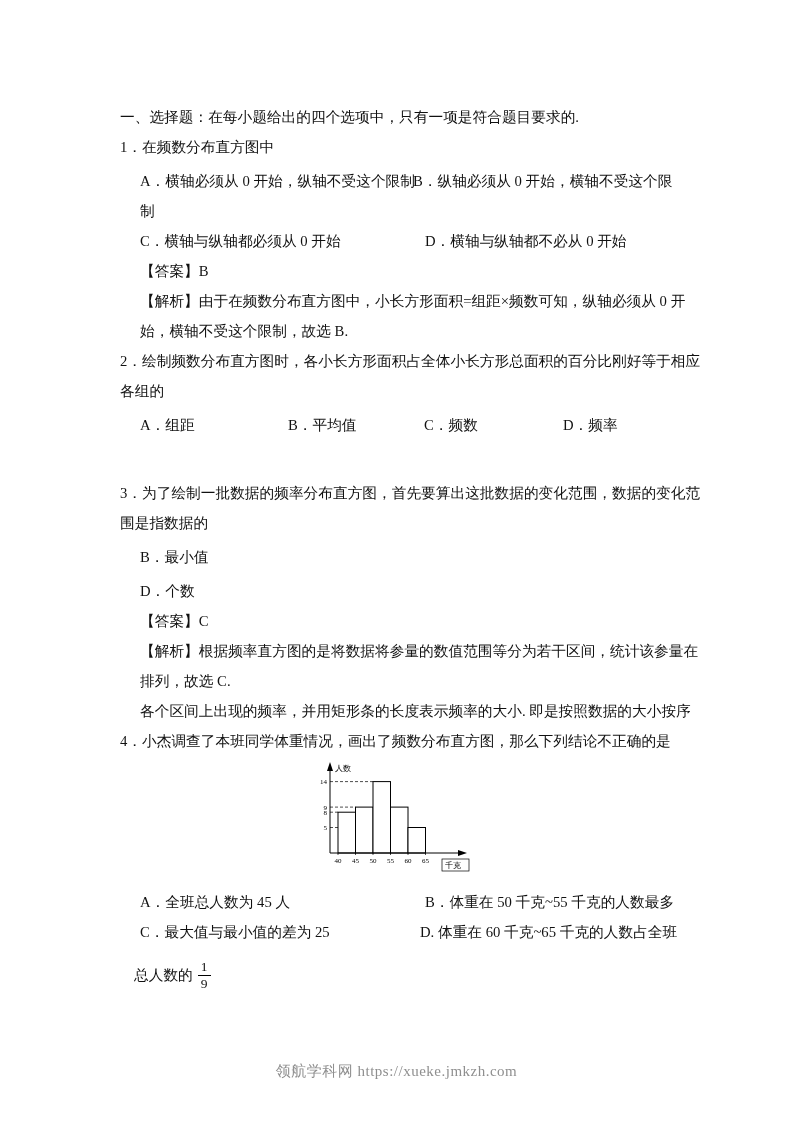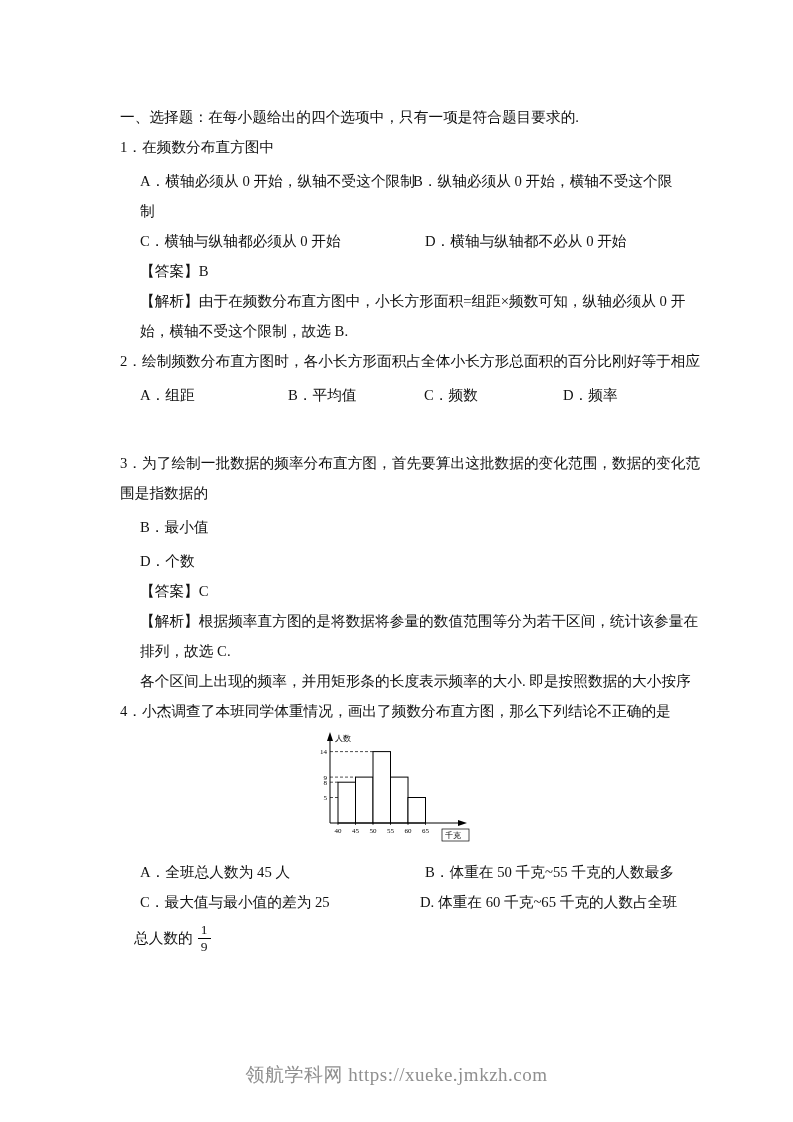--- a/index.html
+++ b/index.html
@@ -16,29 +16,29 @@
   .indent { padding-left:20px; }
   .optrow { display:flex; padding-left:20px; }
   .optrow > span { white-space:nowrap; flex:none; }
   .w273{width:273px;} .w285{width:285px;} .w280{width:280px;}
   .w148{width:148px;} .w136{width:136px;} .w139{width:139px;}
   .gap-sm { margin-top:4px; }
   .gap-md { margin-top:0; }
   .gap-lg { margin-top:38px; }
   .chart-wrap { margin:3px 0 2px 180px; width:182px; height:124px; }
   .chart-wrap svg { display:block; }
-  .q4-cont { padding-left:14px; margin-top:2px; display:flex; align-items:center; height:38px; }
+  .q4-cont { padding-left:14px; margin-top:9px; display:flex; align-items:center; height:38px; }
   .frac {
     display:inline-flex; flex-direction:column; align-items:center;
     line-height:1.12; font-size:13.5px; margin-left:5px;
   }
   .frac .num { border-bottom:1px solid #000; padding:0 3px; }
   .footer {
     position:absolute; left:0; top:1062px; width:100%;
-    text-align:center; color:#8f8f8f; font-size:19px; letter-spacing:0.5px;
+    text-align:center; color:#8f8f8f; font-size:15px; letter-spacing:0.5px;
   }
 </style>
 </head>
 <body>
 
 <div class="content">
 
   <div class="line">一、选择题：在每小题给出的四个选项中，只有一项是符合题目要求的.</div>
 
   <div class="line">1．在频数分布直方图中</div>
@@ -49,20 +49,21 @@
   <div class="line indent">制</div>
   <div class="optrow">
     <span class="w285">C．横轴与纵轴都必须从 0 开始</span>
     <span>D．横轴与纵轴都不必从 0 开始</span>
   </div>
   <div class="line indent">【答案】B</div>
   <div class="line indent">【解析】由于在频数分布直方图中，小长方形面积=组距×频数可知，纵轴必须从 0 开</div>
   <div class="line indent">始，横轴不受这个限制，故选 B.</div>
 
   <div class="line">2．绘制频数分布直方图时，各小长方形面积占全体小长方形总面积的百分比刚好等于相应</div>
+  <div class="line">各组的</div>
   <div class="optrow gap-sm">
     <span class="w148">A．组距</span>
     <span class="w136">B．平均值</span>
     <span class="w139">C．频数</span>
     <span>D．频率</span>
   </div>
 
   <div class="line gap-lg">3．为了绘制一批数据的频率分布直方图，首先要算出这批数据的变化范围，数据的变化范</div>
   <div class="line">围是指数据的</div>
   <div class="optrow gap-sm">

